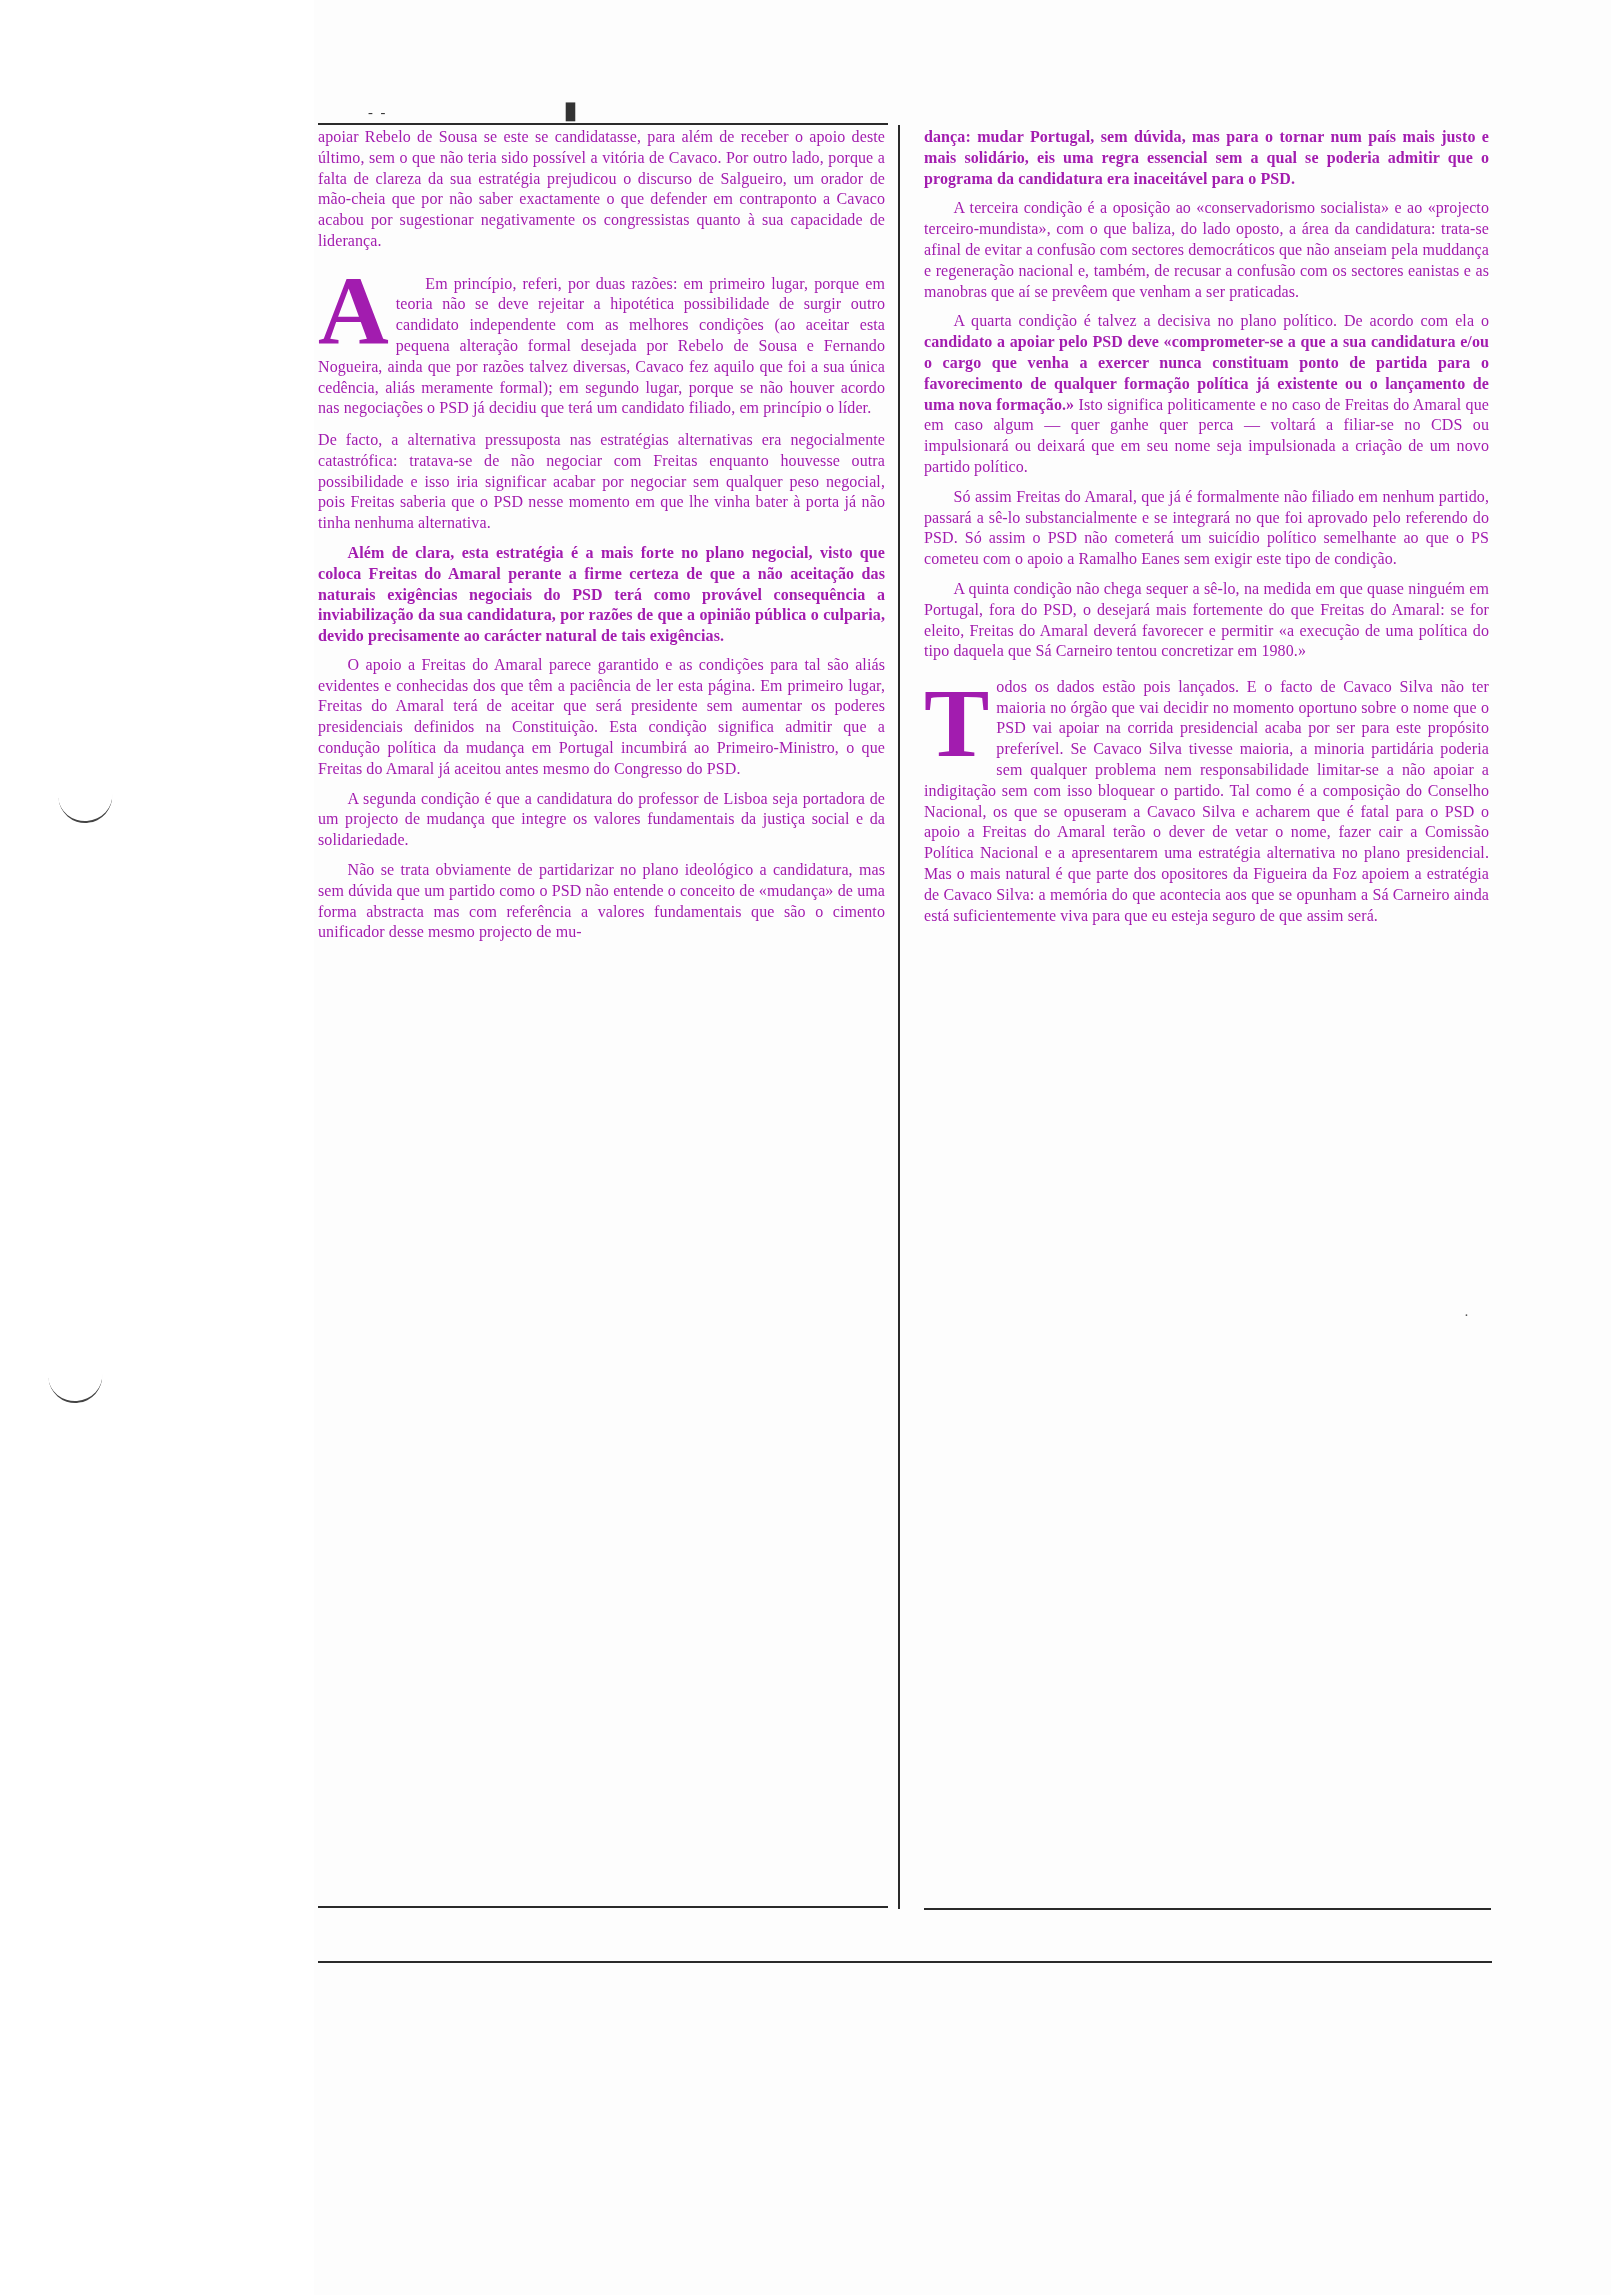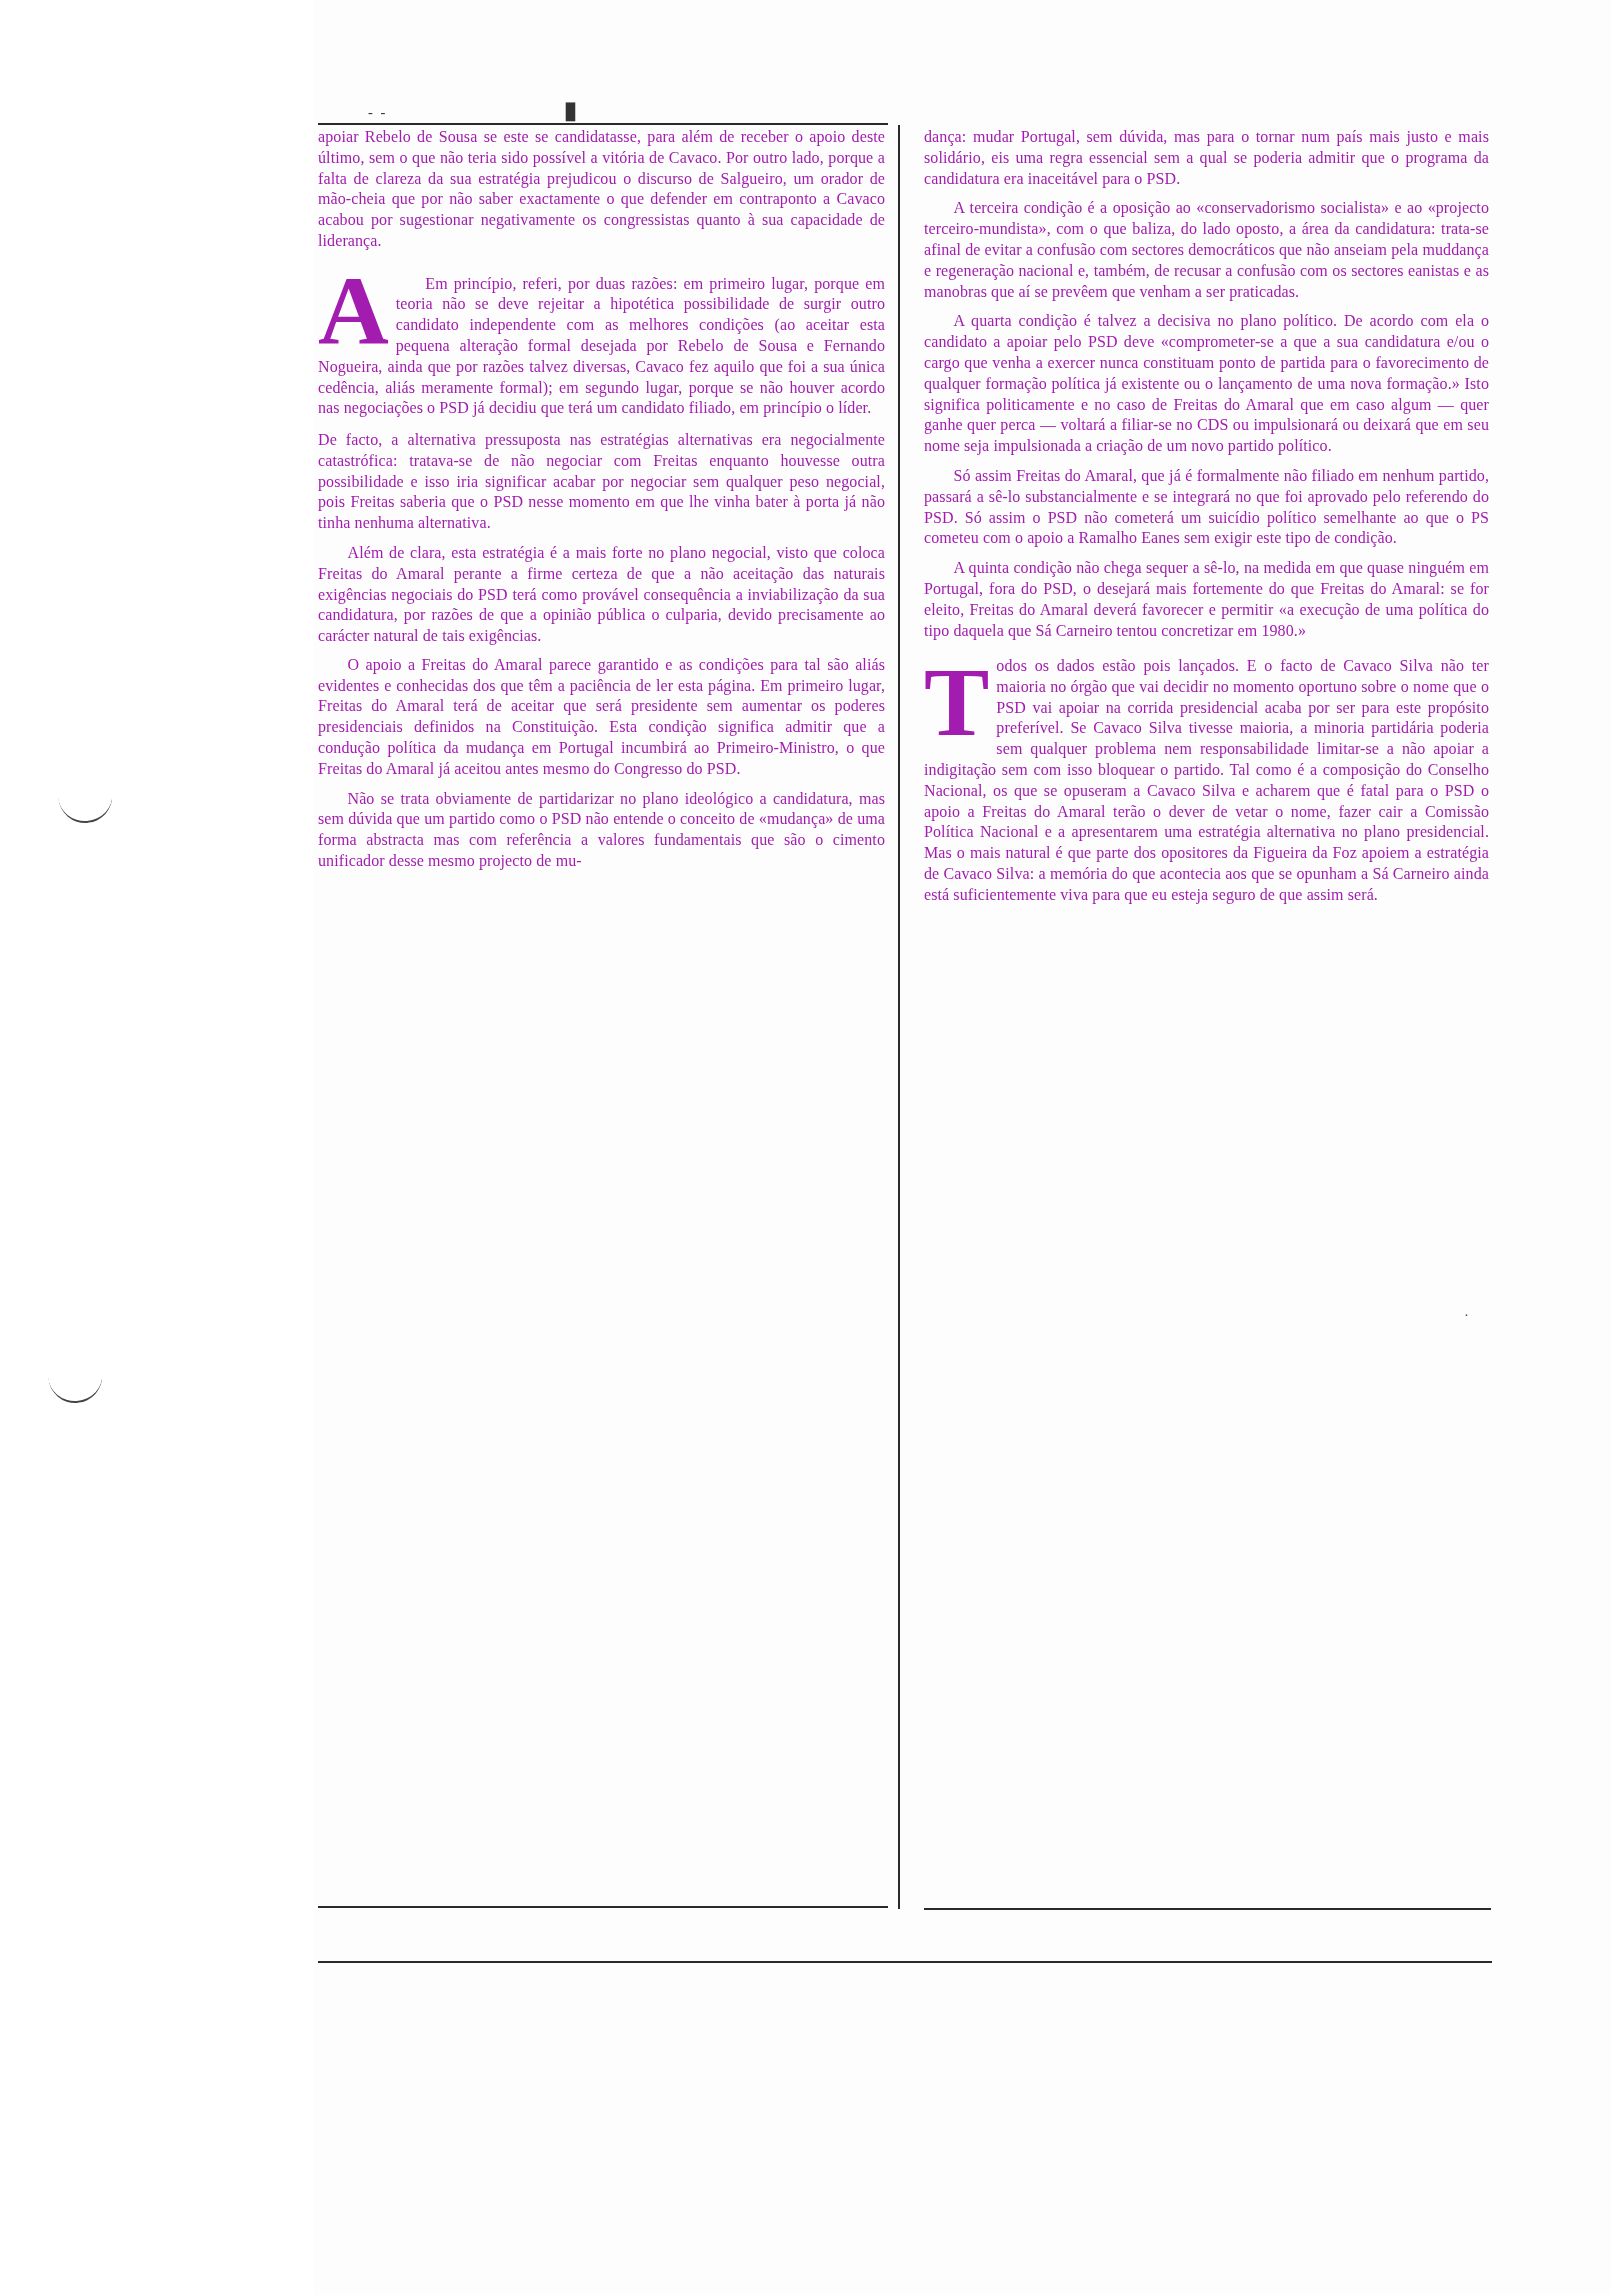--- a/index.html
+++ b/index.html
@@ -55,21 +55,21 @@
 
   .para {
     margin: 0 0 0 0;
     text-indent: 29.5px;
   }
   .para.noindent { text-indent: 0; }
 
   .para + .para { margin-top: 9px; }
 
   .bold {
-    font-weight: normal;
+    font-weight: bold;
   }
 
   
   .dropcap-para {
     position: relative;
     text-indent: 0;
   }
   .dropcap {
     float: left;
     font-family: "Liberation Serif", serif;
@@ -175,20 +175,21 @@
     <div style="height:10.8px"></div>
 
     <p class="para noindent">De facto, a alternativa pressuposta nas estratégias alternativas era negocialmente catastrófica: tratava-se de não negociar com Freitas enquanto houvesse outra possibilidade e isso iria significar acabar por negociar sem qualquer peso negocial, pois Freitas saberia que o PSD nesse momento em que lhe vinha bater à porta já não tinha nenhuma alternativa.</p>
 
     <p class="para bold">Além de clara, esta estratégia é a mais forte no plano negocial, visto que coloca Freitas do Amaral perante a firme certeza de que a não aceitação das naturais exigências negociais do PSD terá como provável consequência a inviabilização da sua candidatura, por razões de que a opinião pública o culparia, devido precisamente ao carácter natural de tais exigências.</p>
 
     <div style="height:7.9px"></div>
 
     <p class="para">O apoio a Freitas do Amaral parece garantido e as condições para tal são aliás evidentes e conhecidas dos que têm a paciência de ler esta página. Em primeiro lugar, Freitas do Amaral terá de aceitar que será presidente sem aumentar os poderes presidenciais definidos na Constituição. Esta condição significa admitir que a condução política da mudança em Portugal incumbirá ao Primeiro-Ministro, o que Freitas do Amaral já aceitou antes mesmo do Congresso do PSD.</p>
 
+    <p class="para">A segunda condição é que a candidatura do professor de Lisboa seja portadora de um projecto de mudança que integre os valores fundamentais da justiça social e da solidariedade.</p>
 
     <p class="para">Não se trata obviamente de partidarizar no plano ideológico a candidatura, mas sem dúvida que um partido como o PSD não entende o conceito de «mudança» de uma forma abstracta mas com referência a valores fundamentais que são o cimento unificador desse mesmo projecto de mu-</p>
   </div>
 
   <div class="column" id="col-right">
 
     <p class="para noindent bold">dança: mudar Portugal, sem dúvida, mas para o tornar num país mais justo e mais solidário, eis uma regra essencial sem a qual se poderia admitir que o programa da candidatura era inaceitável para o PSD.</p>
 
     <p class="para">A terceira condição é a oposição ao «conservadorismo socialista» e ao «projecto terceiro-mundista», com o que baliza, do lado oposto, a área da candidatura: trata-se afinal de evitar a confusão com sectores democráticos que não anseiam pela muddança e regeneração nacional e, também, de recusar a confusão com os sectores eanistas e as manobras que aí se prevêem que venham a ser praticadas.</p>
 

